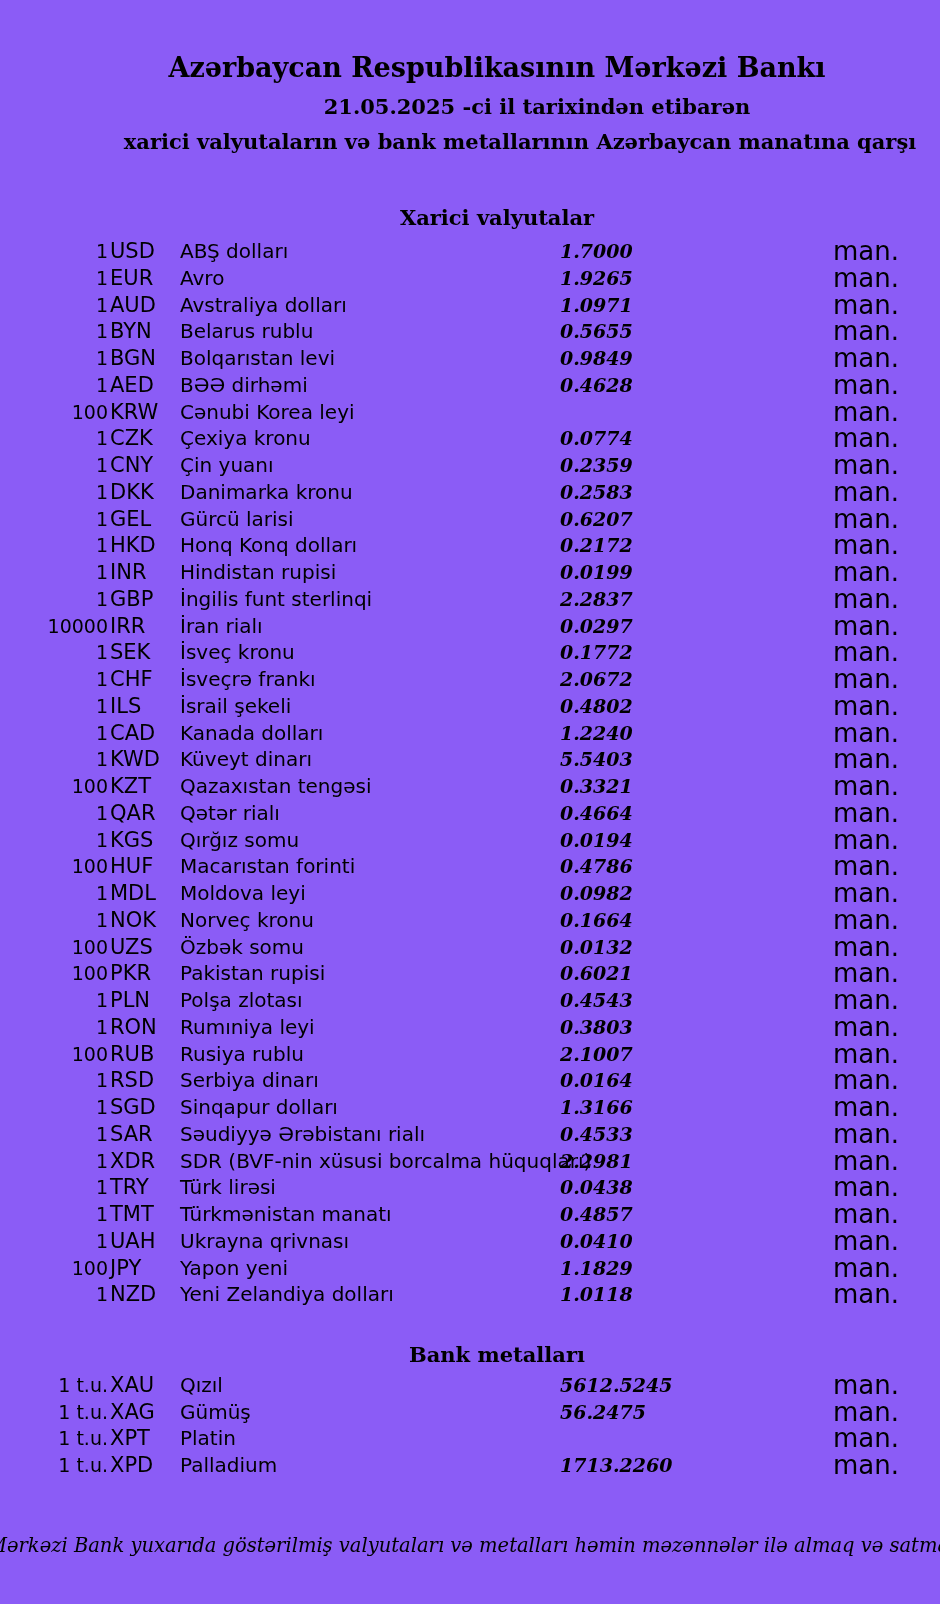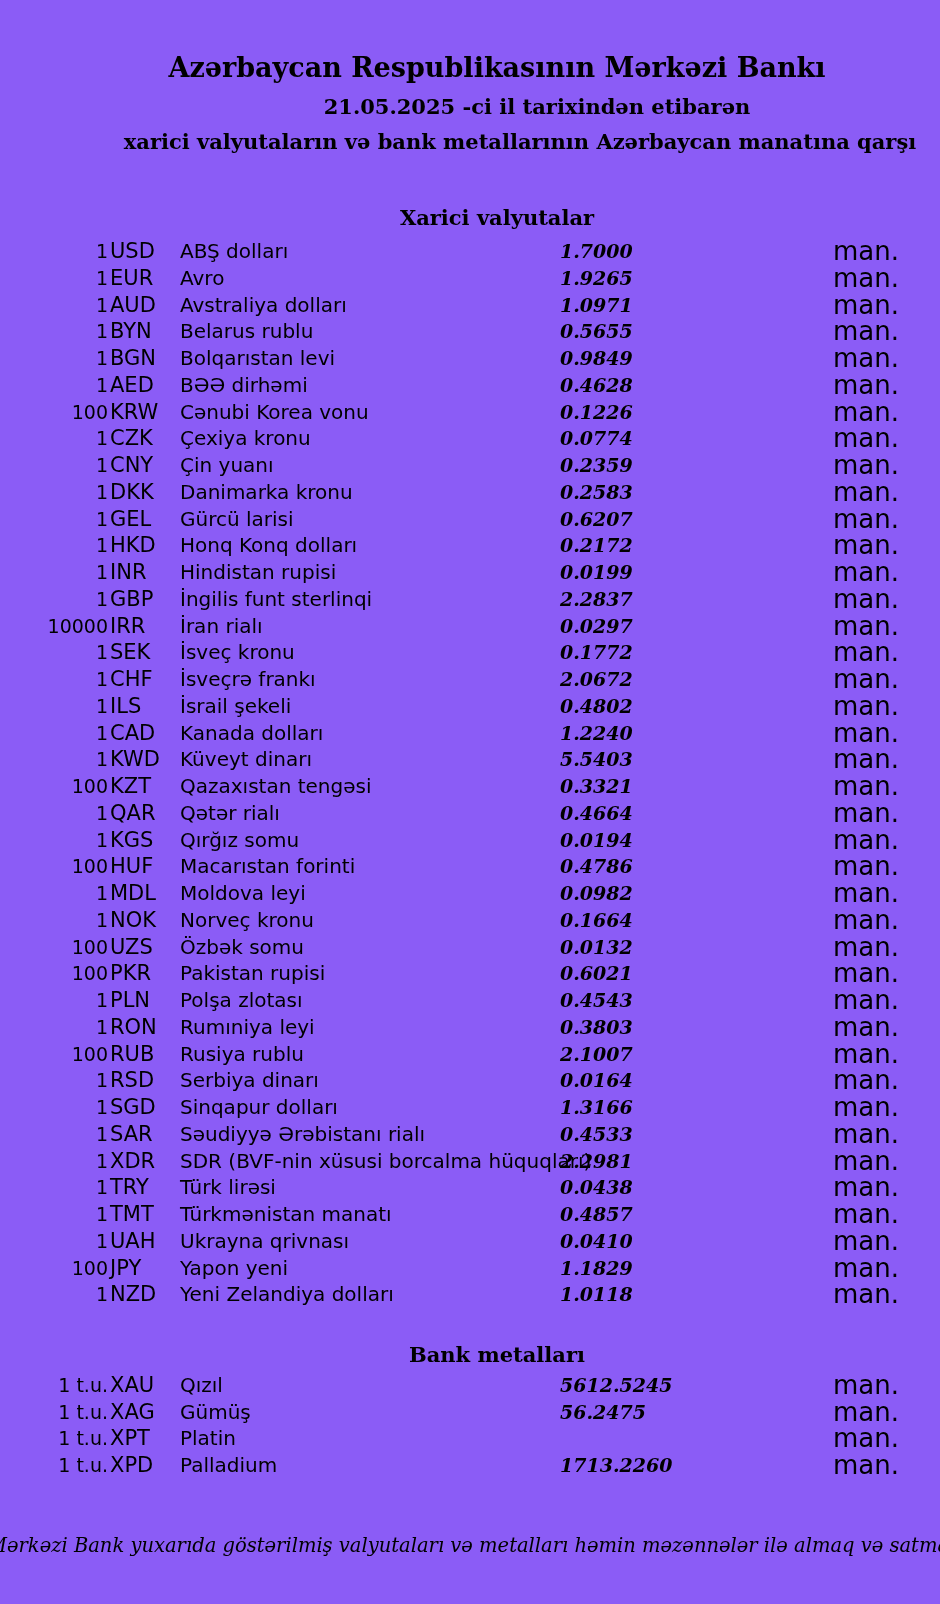--- a/index.html
+++ b/index.html
@@ -140,22 +140,21 @@
     <span class="cell qty">1</span>
     <span class="cell code">AED</span>
     <span class="cell name">BƏƏ dirhəmi</span>
     <span class="cell rate">0.4628</span>
     <span class="cell unit">man.</span>
   </div>
 
   <div class="row">
     <span class="cell qty">100</span>
     <span class="cell code">KRW</span>
-    <span class="cell name">Cənubi Korea vonu</span>
-    <span class="cell rate">0.1226</span>
+    <span class="cell name">Cənubi Korea leyi</span>
     <span class="cell unit">man.</span>
   </div>
 
   <div class="row">
     <span class="cell qty">1</span>
     <span class="cell code">CZK</span>
     <span class="cell name">Çexiya kronu</span>
     <span class="cell rate">0.0774</span>
     <span class="cell unit">man.</span>
   </div>

